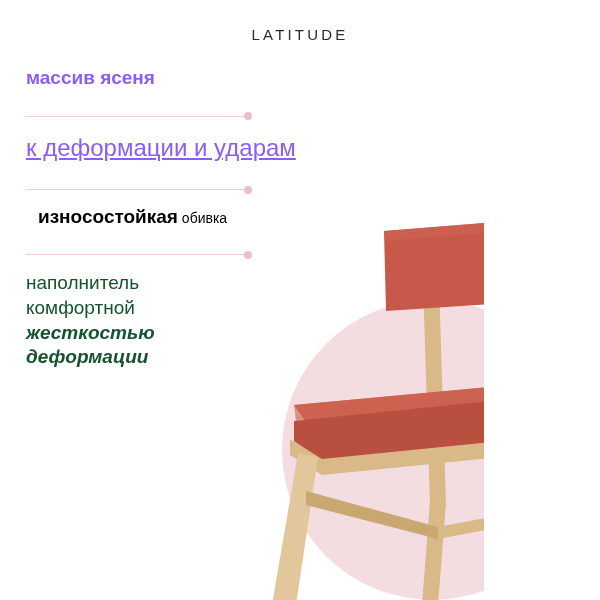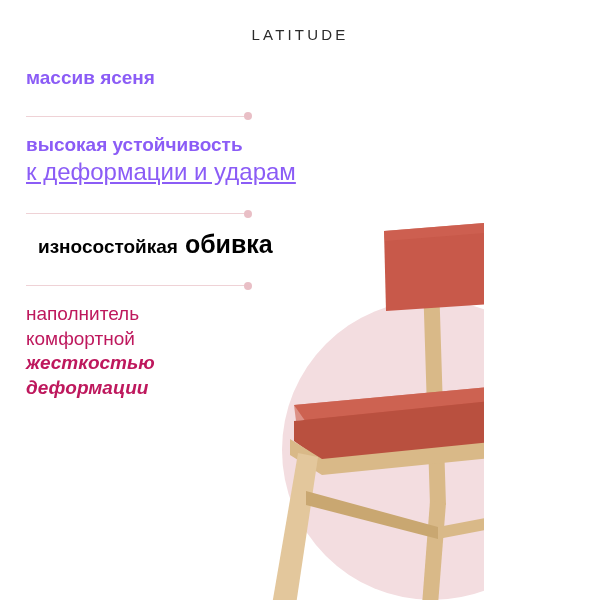--- a/index.html
+++ b/index.html
@@ -74,22 +74,22 @@
     font-size: 24px;
     font-weight: normal;
     text-decoration: underline;
   }
   .mixed .bold {
     font-weight: bold;
     font-size: 19px;
     margin-left: 12px;
   }
   .mixed .normal {
-    font-weight: bold;
-    font-size: 25px;
+    font-weight: normal;
+    font-size: 14px;
   }
 
   
   .divider {
     position: relative;
     height: 1px;
     background: #efd2d6;
     margin: 14px 0 16px 0;
     width: 222px;
   }
@@ -98,21 +98,21 @@
     right: -4px;
     top: -3.5px;
     width: 8px;
     height: 8px;
     border-radius: 50%;
     background: #e9bfc6;
   }
 
   .para {
     font-size: 19px;
-    color: #be185d;
+    color: #14532d;
     line-height: 1.3;
   }
   .para .b {
     font-weight: bold;
     font-style: italic;
   }
   .para .reg { font-weight: normal; }
 </style>
 </head>
 <body>
@@ -168,21 +168,20 @@
 
     <div class="feature">
       <div class="text line-1">массив ясеня</div>
     </div>
 
     <div class="divider">
       <div class="dot"></div>
     </div>
 
     <div class="feature">
-      <div class="text line-1">высокая устойчивость</div>
       <div class="text line-2">к деформации и ударам</div>
     </div>
 
     <div class="divider">
       <div class="dot"></div>
     </div>
 
     <div class="feature mixed">
       <span class="bold">износостойкая</span><span class="normal"> обивка</span>
     </div>

